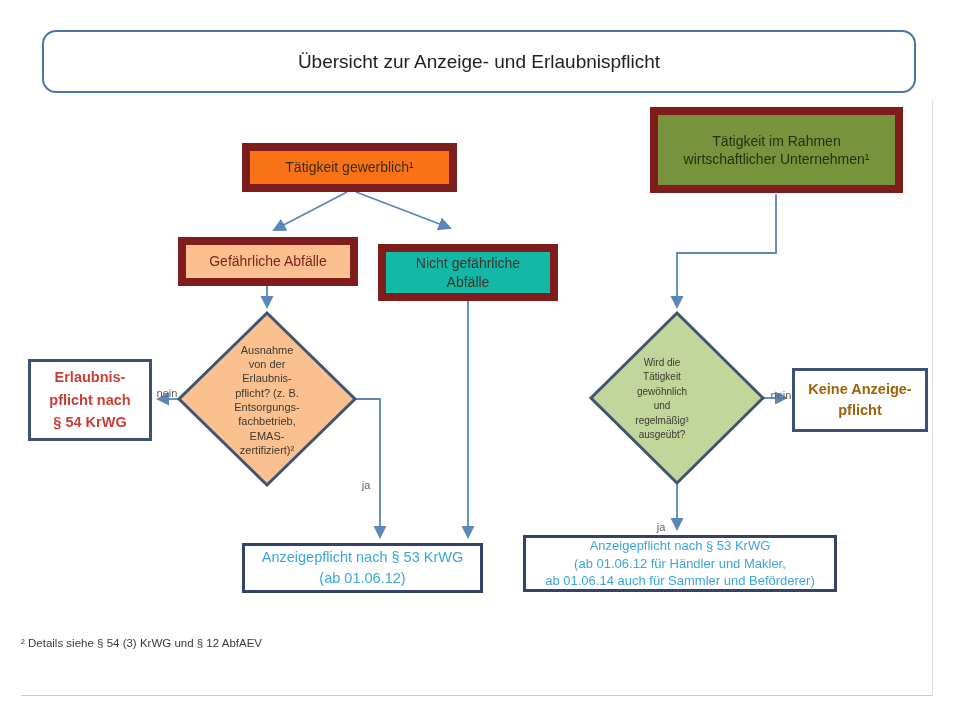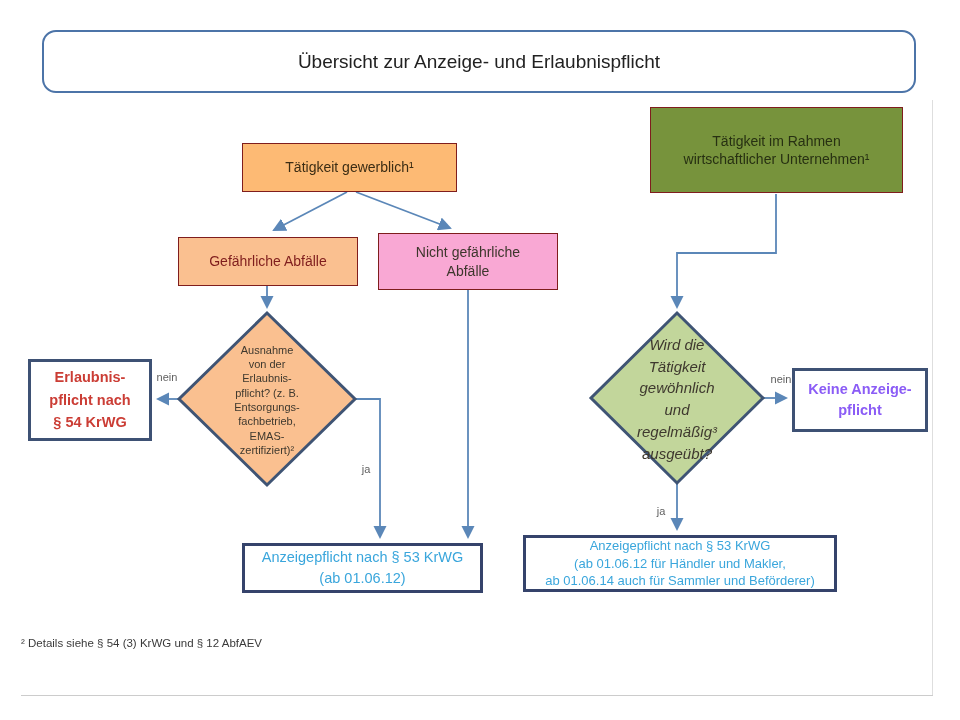--- a/index.html
+++ b/index.html
@@ -3,38 +3,38 @@
 <meta charset="utf-8">
 <style>
   html,body{margin:0;padding:0;background:#ffffff;}
   .page{position:relative;width:960px;height:720px;background:#ffffff;overflow:hidden;
         font-family:"Liberation Sans", sans-serif;}
   .overlay{position:absolute;left:0;top:0;width:960px;height:720px;}
   .node{position:absolute;display:flex;align-items:center;justify-content:center;
         text-align:center;white-space:pre-line;box-sizing:border-box;}
   .title-box{left:42px;top:30px;width:874px;height:63px;border:2.5px solid #4c74a8;
         border-radius:14px;background:#ffffff;font-size:19px;color:#222222;}
-  .proc{border:1px solid #7f1d1d;color:#33302a;font-size:14px;line-height:1.32;}
-  .box-gewerblich{left:242px;top:143px;width:215px;height:49px;background:#fdba74;color:#3c2d14;}
+  .proc{border:8px solid #7f1d1d;color:#33302a;font-size:14px;line-height:1.32;}
+  .box-gewerblich{left:242px;top:143px;width:215px;height:49px;background:#f97316;color:#3c2d14;}
   .box-wirtschaftlich{left:650px;top:107px;width:253px;height:86px;background:#77933c;color:#273012;}
   .box-gefaehrlich{left:178px;top:237px;width:180px;height:49px;background:#fac090;color:#7f1d1d;}
-  .box-nicht-gefaehrlich{left:378px;top:233px;width:180px;height:57px;background:#f9a8d4;color:#3d362c;}
+  .box-nicht-gefaehrlich{left:378px;top:244px;width:180px;height:57px;background:#14b8a6;color:#3d362c;}
   .result{border:3.5px solid #3e5174;background:#ffffff;font-weight:bold;}
   .box-erlaubnispflicht{left:28px;top:359px;width:124px;height:82px;color:#cb3d35;
         font-size:14.5px;line-height:1.55;}
-  .box-keine-anzeige{left:792px;top:368px;width:136px;height:64px;color:#8b5cf6;
+  .box-keine-anzeige{left:792px;top:368px;width:136px;height:64px;color:#a16207;
         font-size:14.5px;line-height:1.45;}
   .blue-result{border:3px solid #35436b;background:#ffffff;color:#3aa6dc;font-weight:normal;}
   .box-anzeige-mitte{left:242px;top:543px;width:241px;height:50px;font-size:14.5px;line-height:1.45;}
   .box-anzeige-rechts{left:523px;top:535px;width:314px;height:57px;font-size:13px;line-height:1.38;}
   .diamond-text{position:absolute;display:flex;align-items:center;justify-content:center;
         text-align:center;white-space:pre-line;color:#3e382e;}
   .dt-left{left:187px;top:328px;width:160px;height:144px;font-size:11px;line-height:1.3;justify-content:center;}
-  .dt-right{left:597px;top:326px;width:160px;height:146px;font-size:15px;line-height:1.45;font-style:italic;}
-  .edge-label{position:absolute;color:#5f5f5f;font-size:11px;text-align:center;}
+  .dt-right{left:582px;top:326px;width:160px;height:146px;font-size:10px;line-height:1.45;}
+  .edge-label{position:absolute;color:#5f5f5f;font-size:11px;text-align:center;margin-top:16px;}
   .lbl-nein-left{left:148px;top:371px;width:38px;}
   .lbl-ja-left{left:356px;top:463px;width:20px;}
   .lbl-nein-right{left:762px;top:373px;width:38px;}
   .lbl-ja-right{left:651px;top:505px;width:20px;}
   .footnotes{position:absolute;left:21px;top:618px;width:908px;color:#3a3a3a;
         font-size:11.5px;line-height:1.52;white-space:pre-line;}
   .frame-v{position:absolute;left:932px;top:100px;width:1px;height:595px;background:#dedede;}
   .frame-h{position:absolute;left:21px;top:695px;width:912px;height:1px;background:#cccccc;}
 </style>
 </head>

